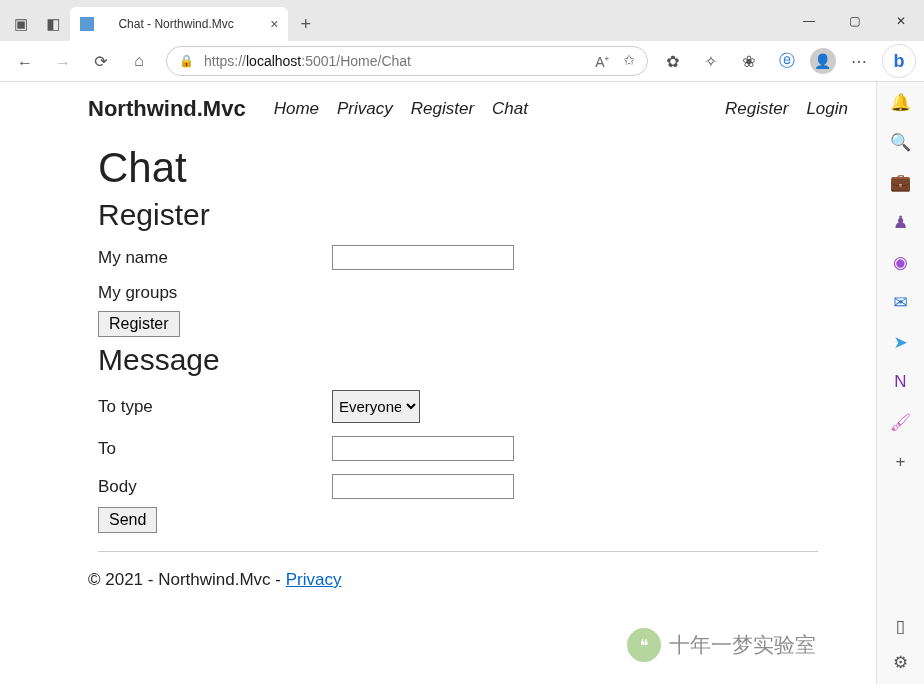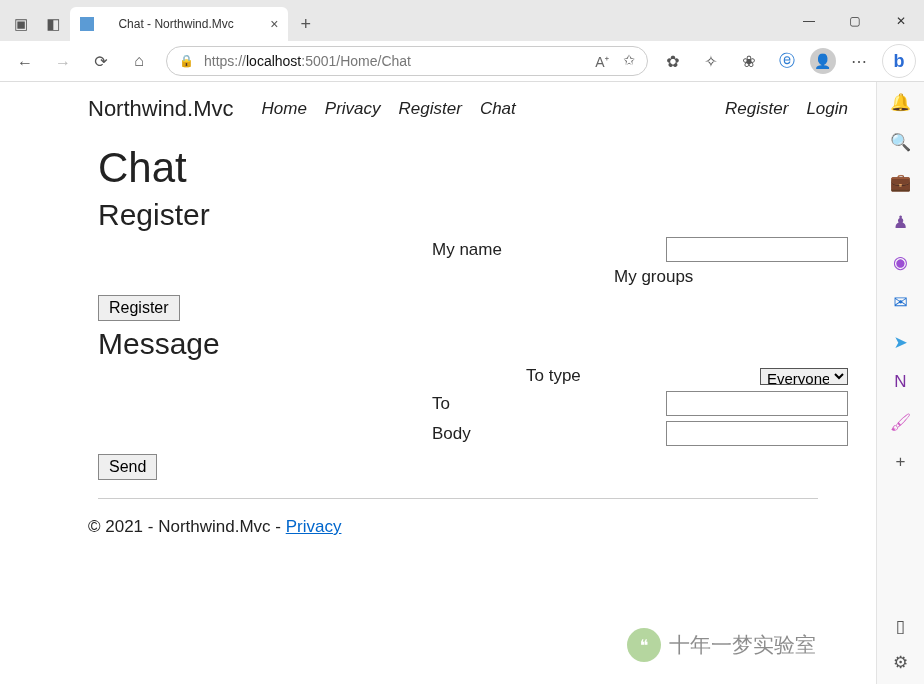--- a/index.html
+++ b/index.html
@@ -116,39 +116,39 @@
   background: #fff;
   overflow: auto;
 }
 .nav {
   display: flex;
   align-items: center;
   padding: 14px 28px 8px 88px;
   gap: 18px;
   font-size: 17px;
 }
-.brand { font-size: 22px; font-weight: 400; color: #222; margin-right: 10px; }
+.brand { font-size: 22px; font-weight: 700; color: #222; margin-right: 10px; }
 .nav a { color: #222; text-decoration: none; font-style: italic; }
 .nav .right-links { margin-left: auto; display: flex; gap: 18px; }
 
 .content { padding: 4px 28px 0 98px; color: #222; }
 h1 { font-size: 42px; font-weight: 400; margin-top: 10px; }
 h2 { font-size: 30px; font-weight: 400; margin-top: 6px; }
 h2.msg-recv { font-size: 30px; margin-top: 18px; }
 
-.form-row { display: flex; align-items: center; margin-top: 5px; justify-content: flex-end; }
+.form-row { display: flex; align-items: center; margin-top: 13px; }
 .form-row .lbl { width: 234px; font-size: 17px; }
 .form-row input[type=text] {
   width: 182px; height: 25px;
   border: 1px solid #888;
   font-size: 15px; padding: 1px 4px;
   font-family: inherit;
 }
 .form-row select {
-  width: 88px; height: 17px;
+  width: 88px; height: 33px;
   border: 1px solid #555;
   font-size: 15px; padding: 0 2px;
   font-family: inherit;
   background: #efefef;
 }
 .btn {
   border: 1px solid #888; background: #efefef;
   padding: 3px 10px; font-size: 16px;
   font-family: inherit; margin-top: 8px;
   cursor: pointer;

